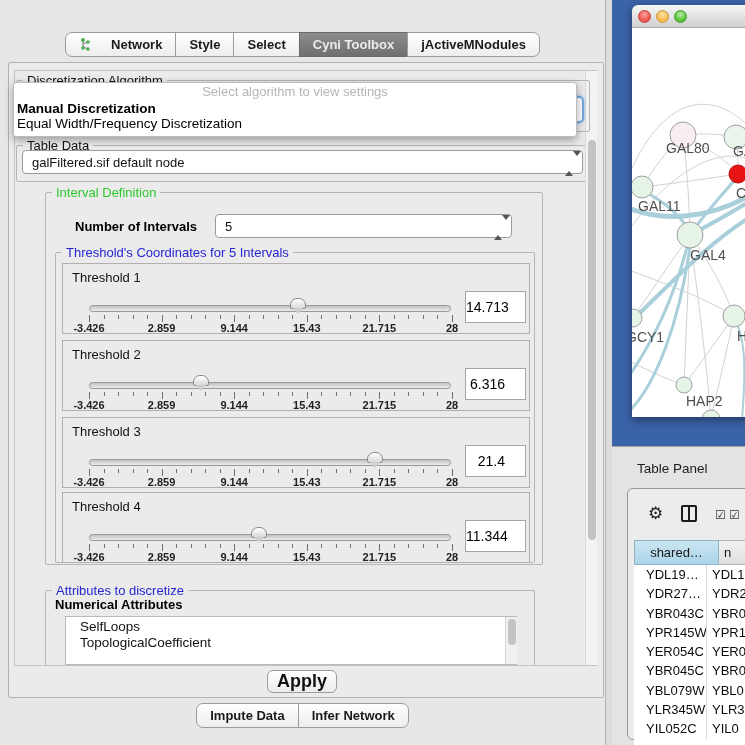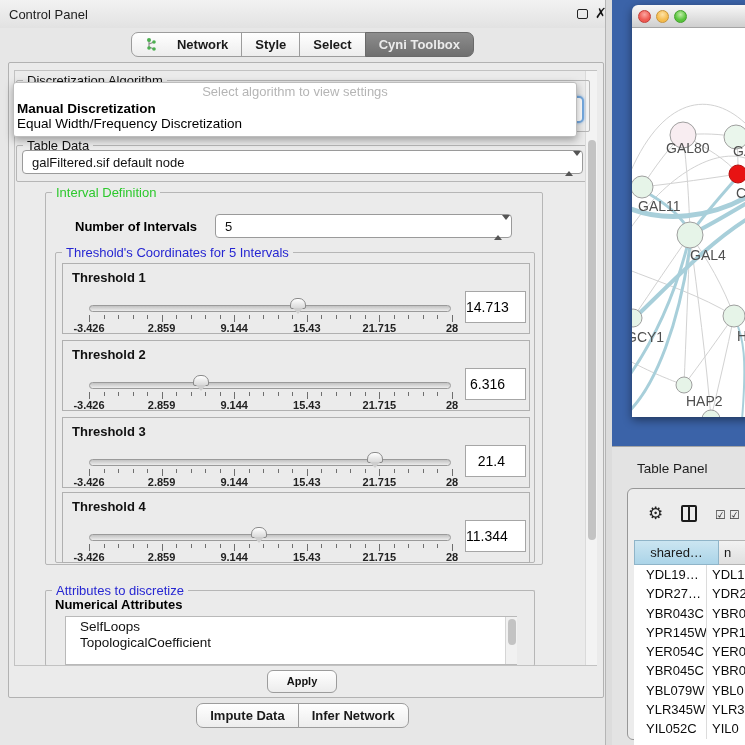--- a/index.html
+++ b/index.html
@@ -32,36 +32,36 @@
   .popup-item{height:15px;line-height:15px;padding:0 3px;font-size:13.5px;color:#000}
   .popup-item.b{font-weight:bold}
   
   .combo{background:#fff;border:1px solid #9a9a9a;border-radius:4px;font-size:13px;color:#111}
   .combo .val{position:absolute;left:9px;top:4px;white-space:nowrap}
   .arrows{position:absolute;right:8px;top:5px;width:9px}
   .arrows .up{width:0;height:0;border-left:4px solid transparent;border-right:4px solid transparent;border-bottom:5px solid #555;margin-bottom:3px}
   .arrows .dn{width:0;height:0;border-left:4px solid transparent;border-right:4px solid transparent;border-top:5px solid #555}
   
   .thr-box{position:absolute;background:#ebebeb;border:1px solid #b0b0b0}
-  .thr-label{position:absolute;left:9px;top:6px;font-size:13px;font-weight:bold;color:#111}
+  .thr-label{position:absolute;left:9px;top:6px;font-size:13px;font-weight:normal;color:#111}
   .sl-track{position:absolute;left:26px;top:41px;width:362px;height:7px;border:1px solid #9a9a9a;border-radius:4px;background:linear-gradient(#c2c2c2,#ececec)}
   .sl-thumb{position:absolute;top:34px;width:16px;height:11px;background:linear-gradient(#ffffff,#d9d9d9);border:1px solid #8a8a8a;border-radius:7px 7px 2px 2px;z-index:2}
   .sl-tip{position:absolute;left:2px;top:9px;width:0;height:0;border-left:5px solid transparent;border-right:5px solid transparent;border-top:6px solid #cecece}
   .ticks{position:absolute;left:26px;top:51px;width:363px;height:8px}
   .tick{position:absolute;top:0;width:1px;height:4px;background:#6e6e6e}
   .tick.major{height:7px}
   .tick-labels{position:absolute;left:26px;top:58px;width:363px;height:12px}
   .ticklab{position:absolute;transform:translateX(-50%);font-size:11px;font-weight:bold;color:#222;white-space:nowrap}
   .thr-value{position:absolute;left:402px;top:27px;width:61px;height:32px;background:#fff;border:1px solid #a6a6a6;line-height:30px;text-align:right;padding-right:20px;font-size:14px;color:#000}
   
   #attr-list{position:absolute;left:65px;top:616px;width:452px;height:49px;background:#fff;border:1px solid #b9b9b9;overflow:hidden;padding:2px 0 0 14px}
   .attr-item{font-size:13.5px;line-height:16px;color:#111;white-space:nowrap}
   #attr-scroll{position:absolute;left:505px;top:617px;width:12px;height:47px;background:#f1f1f1;border-left:1px solid #d5d5d5}
   #attr-thumb{position:absolute;left:1.5px;top:2px;width:8px;height:26px;background:#c3c3c3;border-radius:4px}
-  #apply-btn{position:absolute;left:267px;top:670px;width:70px;height:23px;background:linear-gradient(#ffffff,#ececec);border:1px solid #9c9c9c;border-radius:6px;font-size:11px;font-weight:bold;text-align:center;line-height:21px;color:#111}
+  #apply-btn{position:absolute;left:267px;top:670px;width:70px;height:23px;background:linear-gradient(#ffffff,#ececec);border:1px solid #9c9c9c;border-radius:6px;font-size:18px;font-weight:bold;text-align:center;line-height:21px;color:#111}
   #cp-scrollbar{position:absolute;left:585px;top:71px;width:12px;height:594px;background:#f3f3f3;border-left:1px solid #dadada}
   #cp-thumb{position:absolute;left:1.5px;top:69px;width:8px;height:400px;background:#c3c3c3;border-radius:4px}
   
   #desktop{position:absolute;left:612px;top:0;width:133px;height:446px;background:#3b63a8;overflow:hidden}
   #net-window{position:absolute;left:20px;top:5px;width:120px;height:412px;border-radius:6px 0 0 0;box-shadow:0 3px 10px rgba(0,0,0,.45)}
   #net-titlebar{position:absolute;left:0;top:0;width:100%;height:23px;background:linear-gradient(#f8f8f8,#cfcfcf);border-radius:6px 0 0 0;border-bottom:1px solid #a5a5a5}
   .light{position:absolute;top:5px;width:13px;height:13px;border-radius:50%}
   #light-close{left:6px;background:radial-gradient(circle at 50% 32%,#fca6a0,#ee5a52 60%);border:1px solid #c23d38}
   #light-min{left:24px;background:radial-gradient(circle at 50% 32%,#fde2a7,#f5bc4e 60%);border:1px solid #c8943a}
   #light-zoom{left:42px;background:radial-gradient(circle at 50% 32%,#c0eda8,#58c33c 60%);border:1px solid #41a02c}
@@ -84,25 +84,20 @@
   .trow{display:flex;height:19.3px}
   .tcell{font-size:13px;line-height:19px;color:#0c0c0c;white-space:nowrap;overflow:hidden}
   .tcell.c1{width:73px;padding-left:12px;border-right:1px solid #dcdcdc}
   .tcell.c2{flex:1;padding-left:5px}
   .net-icon-svg{display:block}
 </style>
 </head>
 <body>
 
 <div id="control-panel">
-  <div id="cp-titlebar">
-    <span id="cp-title">Control Panel</span>
-    <div id="float-icon"></div>
-    <span id="close-icon">✗</span>
-  </div>
 
   <div id="top-tabs" class="tabrow">
       <div class="tab">
         <span>
           <svg class="net-icon-svg" width="12" height="15" viewBox="0 0 12 15">
             <path d="M4 3 L4 12 M4 7 L9 5 M4 10 L9 12" stroke="#8a8a8a" stroke-width="1.2" fill="none"></path>
             <circle cx="4" cy="3" r="2" fill="#4caf50"></circle>
             <circle cx="9" cy="5" r="1.8" fill="#4caf50"></circle>
             <circle cx="4" cy="11" r="1.8" fill="#4caf50"></circle>
             <circle cx="9" cy="12" r="1.8" fill="#4caf50"></circle>
@@ -111,20 +106,23 @@
         <span>Network</span>
       </div>
       <div class="tab">
         <span>Style</span>
       </div>
       <div class="tab">
         <span>Select</span>
       </div>
       <div class="tab sel">
         <span>Cyni Toolbox</span>
+      </div>
+      <div class="tab">
+        <span>jActiveMNodules</span>
       </div>
     </div>
 
   <div id="cp-content"></div>
   <div id="cp-viewport"></div>
 
   <div class="group" style="left:16px;top:80px;width:574px;height:52px;z-index:1">
     <span class="group-title gt-black">Discretization Algorithm</span>
   </div>
   <div id="algo-combo"></div>

